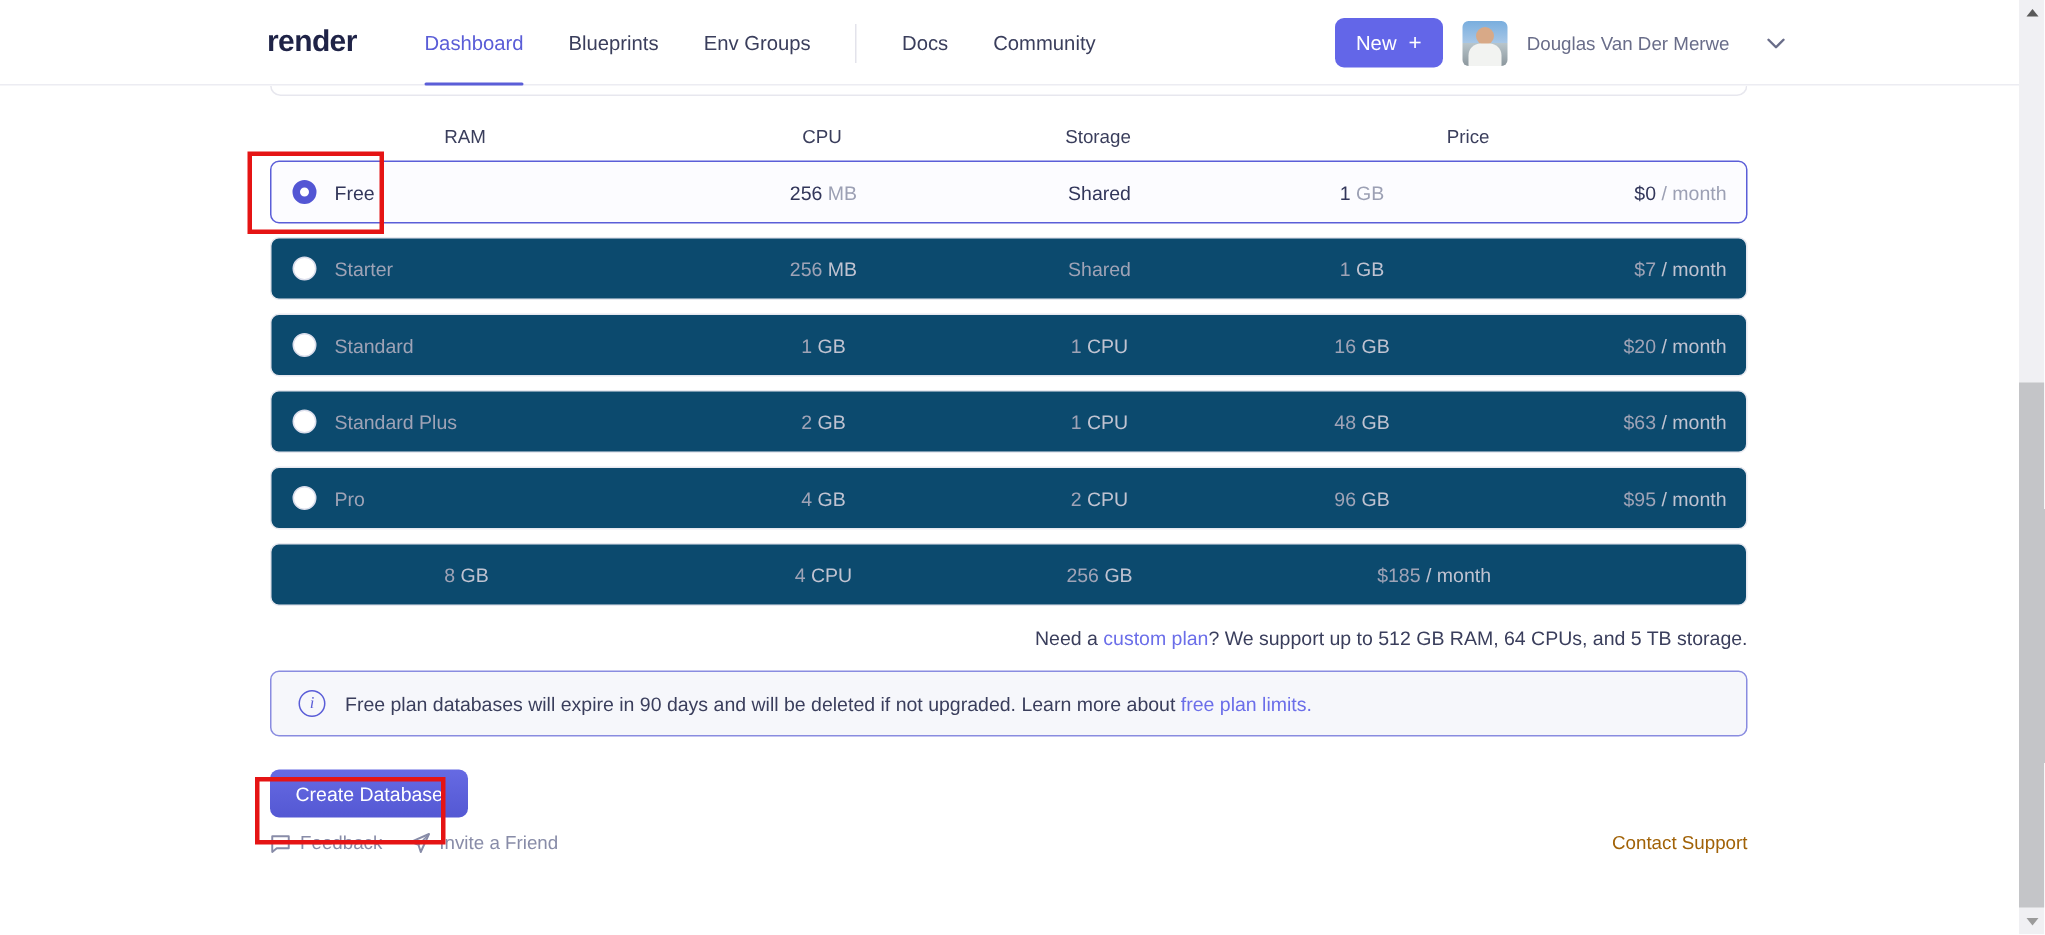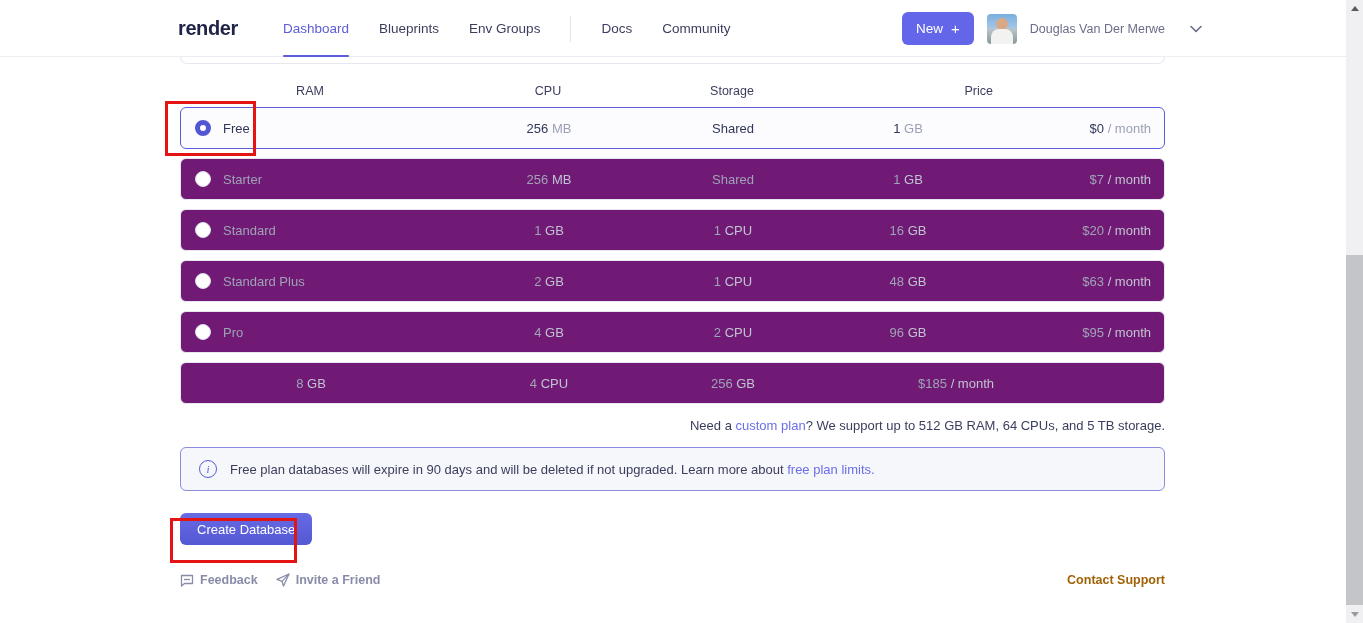--- a/index.html
+++ b/index.html
@@ -9,59 +9,59 @@
 
   
   .header { position:absolute; top:0; left:0; width:1346px; height:57px; background:#fff; border-bottom:1px solid #ECECF2; z-index:2; }
   .logo { position:absolute; left:178px; top:0; height:57px; line-height:57px; font-size:20px; font-weight:bold; color:#1F2347; letter-spacing:-0.4px; cursor:pointer; }
   .nav { position:absolute; left:283px; top:0; height:57px; display:flex; align-items:center; gap:30px; font-size:13.5px; color:#3A3E5C; }
   .nav-item { position:relative; height:57px; display:flex; align-items:center; cursor:pointer; }
   .nav-item.active { color:#5A5DD7; }
   .nav-item.active::after { content:""; position:absolute; left:0; right:0; bottom:0; height:2.5px; background:#5B5ED8; border-radius:2px; }
   .nav-divider { width:1px; height:26px; background:#E3E3EB; }
   .header-right { position:absolute; left:890px; top:0; height:57px; display:flex; align-items:center; gap:13px; }
-  .new-btn { height:33px; padding:0 14px; background:#6366E8; border:none; border-radius:6px; color:#fff; font-size:13.5px; font-family:inherit; display:flex; align-items:center; gap:8px; cursor:pointer;margin-left:12px; }
+  .new-btn { height:33px; padding:0 14px; background:#6366E8; border:none; border-radius:6px; color:#fff; font-size:13.5px; font-family:inherit; display:flex; align-items:center; gap:8px; cursor:pointer; }
   .new-btn .plus { font-size:15px; }
   .avatar { width:30px; height:30px; border-radius:4px; position:relative; overflow:hidden; cursor:pointer;
             background:linear-gradient(180deg,#79AEDE 0%,#A6C6E6 48%,#B9C6CC 48%,#8C979D 100%); }
   .avatar::before { content:""; position:absolute; left:9px; top:4px; width:12px; height:12px; border-radius:50%; background:#D8A987; }
   .avatar::after { content:""; position:absolute; left:4px; top:15px; width:22px; height:15px; border-radius:8px 8px 0 0; background:#F2F3F1; }
   .user-name { font-size:12.5px; color:#696D89; cursor:pointer; }
   .chev { margin-left:12px; display:flex; align-items:center; cursor:pointer; }
 
   
   .main { position:absolute; left:180px; top:57px; width:985px; }
   .cutoff-card { height:7px; border:1px solid #E7E7EE; border-top:none; border-radius:0 0 10px 10px; }
 
   .grid { display:grid; grid-template-columns:260px 216px 152px 198px 1fr; align-items:center; }
   .thead { margin-top:20px; font-size:12.5px; font-weight:500; color:#3A3E5C; }
   .col-plan { padding-left:42px; text-align:left; }
   .col-c { text-align:center; }
   .col-r { text-align:right; padding-right:13px; }
 
   .rows { margin-top:9px; }
-  .plan-row { height:42px; border:1px solid #E7E8EF; border-radius:6px; margin-bottom:9px; font-size:13px; background:#701a75; cursor:pointer; }
+  .plan-row { height:42px; border:1px solid #E7E8EF; border-radius:6px; margin-bottom:9px; font-size:13px; background:#0c4a6e; cursor:pointer; }
   .plan-row.selected { border-color:#5B5ED8; background:#FCFCFF; }
   .plan-cell { display:flex; align-items:center; gap:12px; padding-left:14px; }
   .radio { width:16px; height:16px; border-radius:50%; border:1.5px solid #DADDEB; background:#fff; flex:0 0 16px; }
   .radio.checked { border:5px solid #5356D4; }
   .plan-row .plan-name, .plan-row .val { color:#9FA3B6; }
   .plan-row .u { color:#C0C3D1; }
   .plan-row.selected .plan-name, .plan-row.selected .val { color:#32365A; }
   .plan-row.selected .u { color:#9CA0B4; }
 
   .custom-note { margin-top:14px; text-align:right; font-size:13px; color:#3A3E5C; }
   .link { color:#6B6EE9; cursor:pointer; }
 
   .info-banner { margin-top:14px; height:44px; border:1px solid #898CE0; border-radius:6px; background:#F6F7FB; display:flex; align-items:center; padding:0 18px; font-size:13px; color:#3A3E5C; }
   .info-icon { width:18px; height:18px; border-radius:50%; border:1.4px solid #5A5DD7; color:#5A5DD7; font-size:11px; display:flex; align-items:center; justify-content:center; margin-right:13px; flex:0 0 18px; font-family:"Liberation Serif", serif; font-style:italic; }
 
   .create-btn { margin-top:22px; height:32px; padding:0 17px; background:linear-gradient(180deg,#666AE3,#5458D3); border:none; border-radius:6px; color:#fff; font-size:13px; font-family:inherit; cursor:pointer; display:block; }
 
-  .footer { margin-top:28px; display:flex; align-items:center; font-size:12.5px; color:#888CA8;font-weight:bold; }
+  .footer { margin-top:10px; display:flex; align-items:center; font-size:12.5px; color:#888CA8; }
   .footer-item { display:flex; align-items:center; gap:6px; cursor:pointer; }
   .footer-item + .footer-item { margin-left:18px;justify-content:center; }
   .contact { margin-left:auto; color:#a16207; cursor:pointer; }
 
   
   .scrollbar { position:absolute; right:0; top:0; width:17px; height:623px; background:#F0F0F3; z-index:5; }
   .sb-arrow { position:absolute; left:0; width:17px; height:17px; display:flex; align-items:center; justify-content:center; cursor:pointer; }
   .sb-arrow.up { top:0; }
   .sb-arrow.down { bottom:0; }
   .tri-up { width:0; height:0; border-left:4px solid transparent; border-right:4px solid transparent; border-bottom:5px solid #5A5A5A; }

